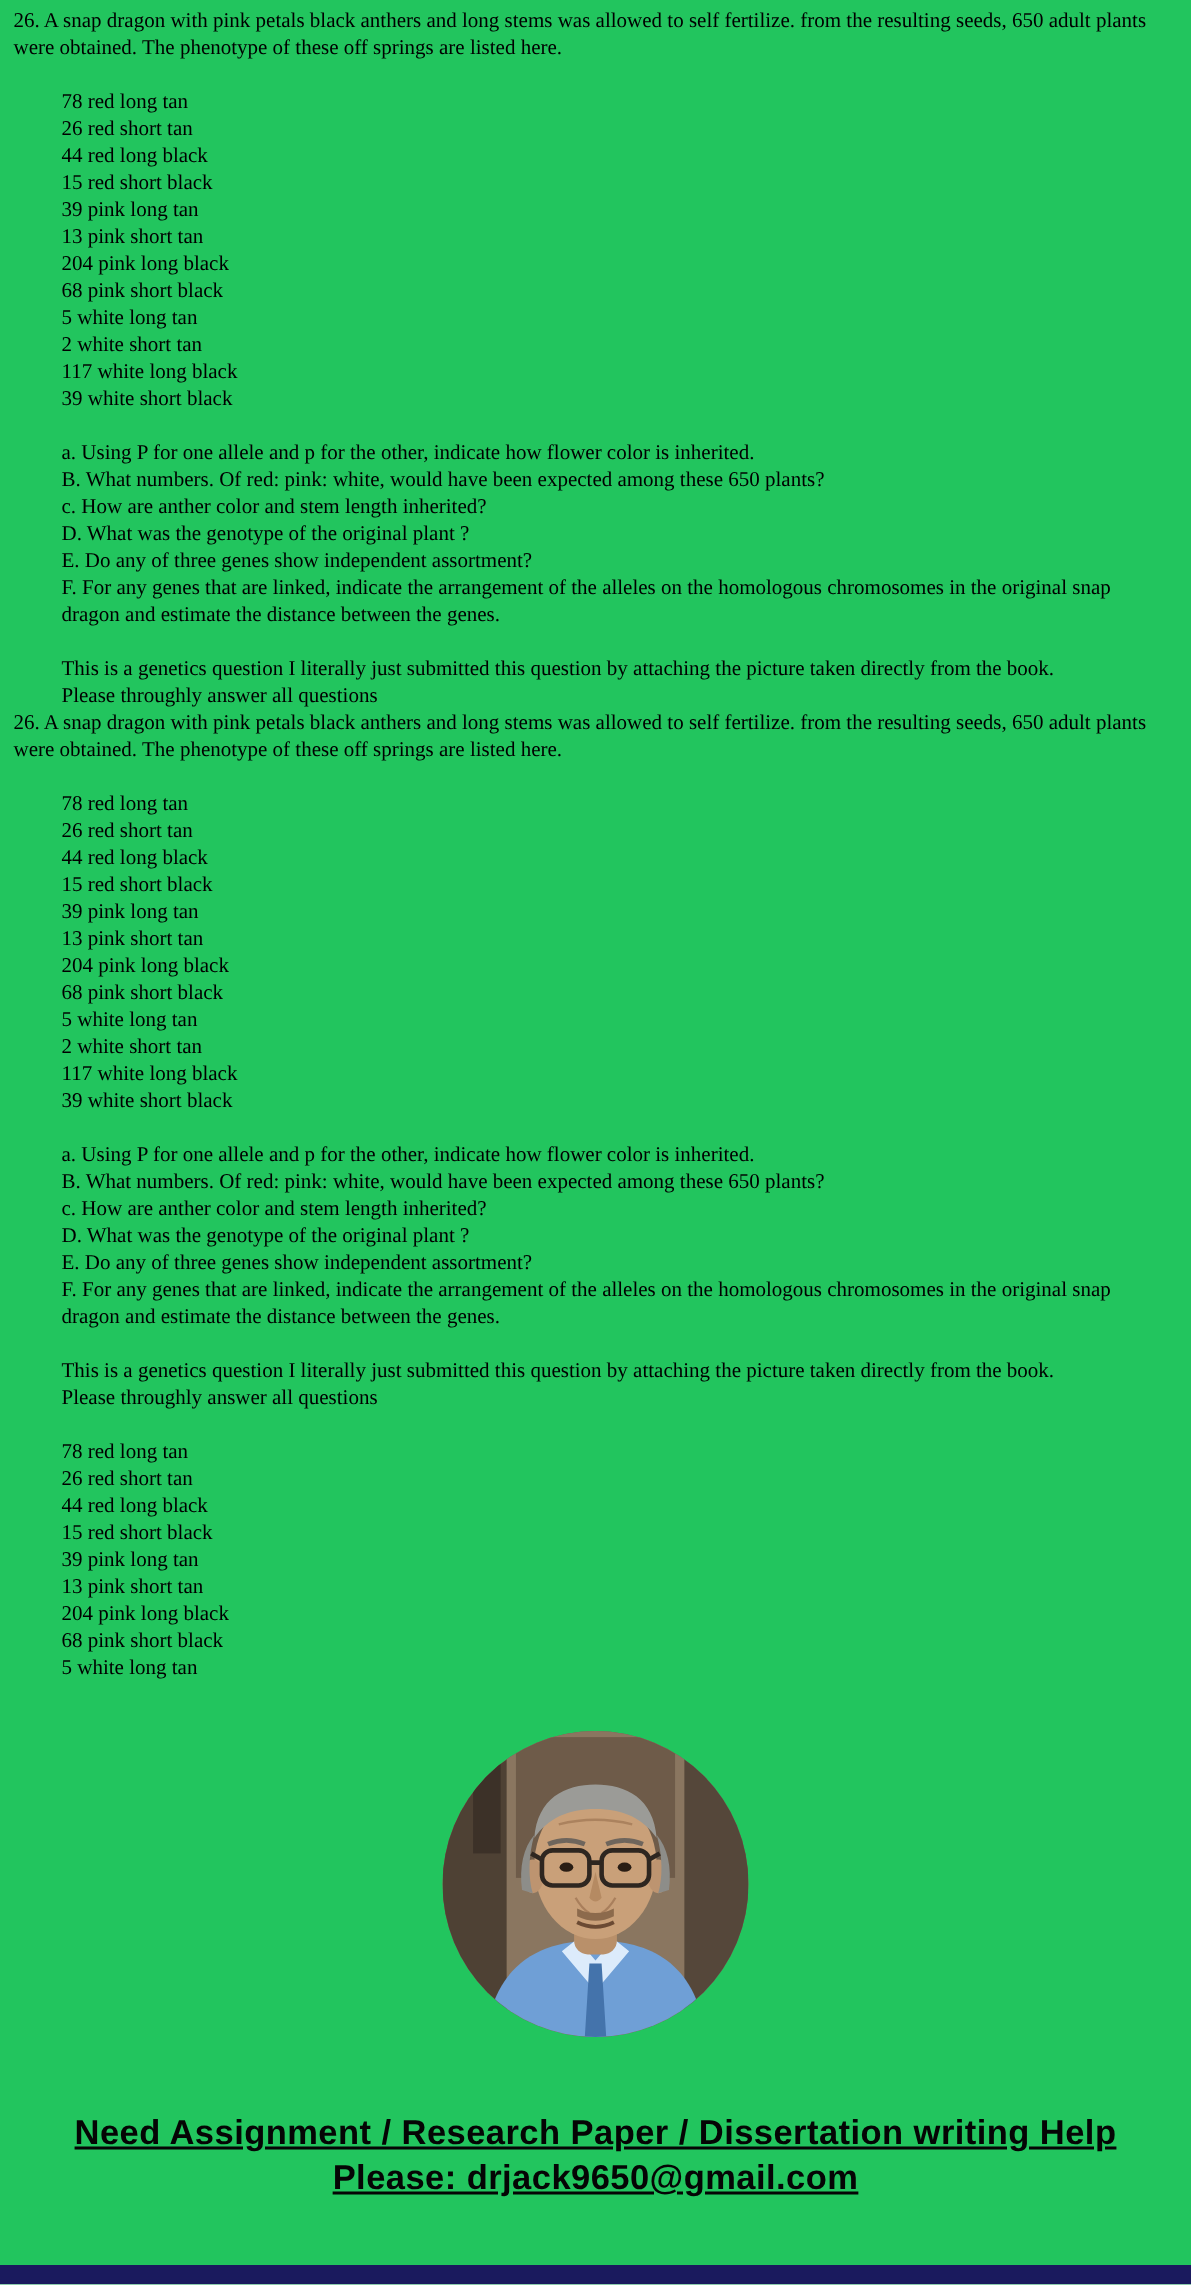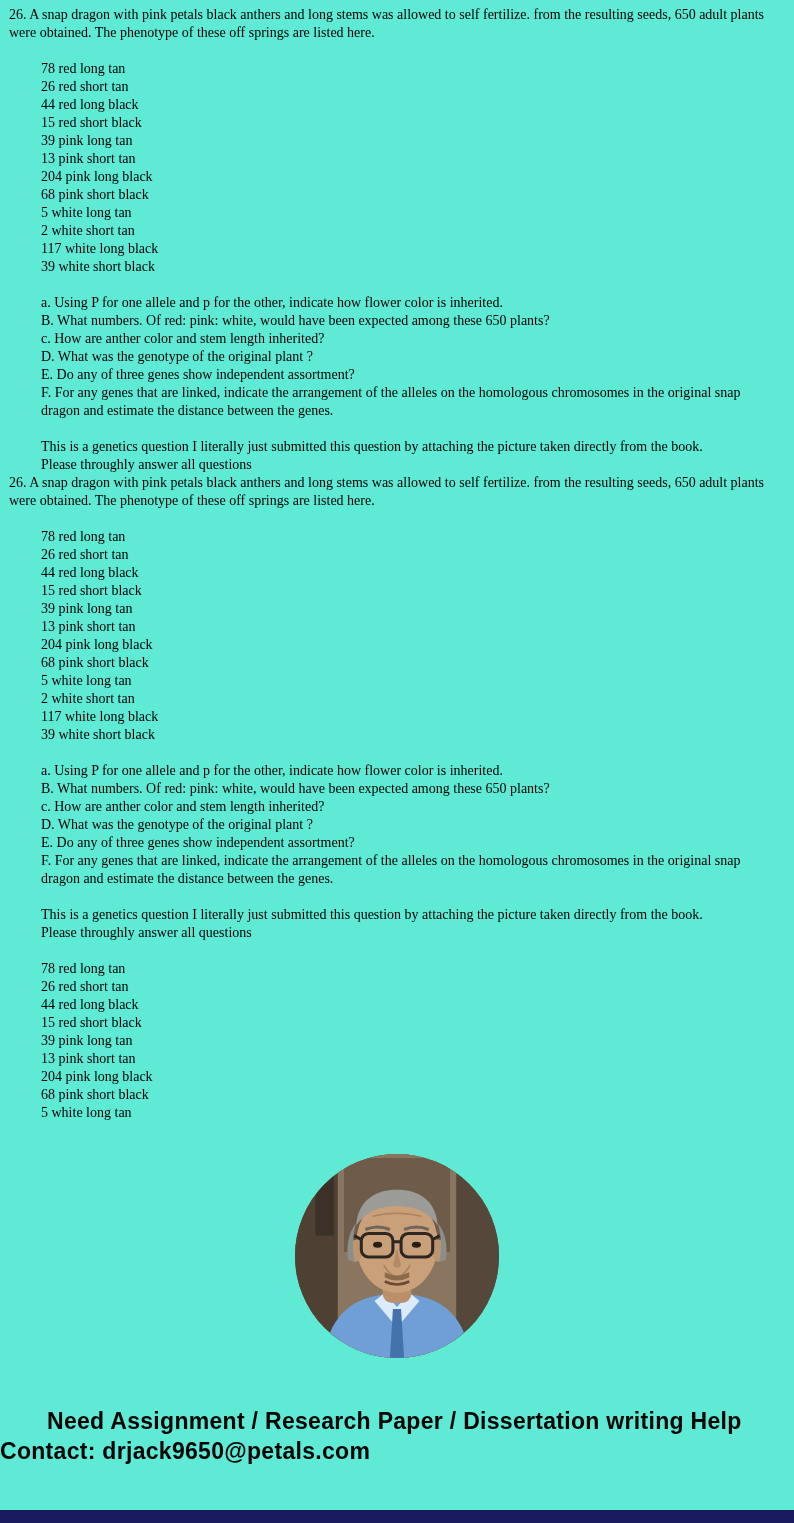--- a/index.html
+++ b/index.html
@@ -2,21 +2,21 @@
 <html><head>
 <meta charset="utf-8">
 <style>
   * { margin: 0; padding: 0; box-sizing: border-box; }
   html, body { background: #ffffff; }
   .page {
     position: relative;
     width: 794px;
     height: 1523px;
     margin: 0 auto;
-    background: #5eead4;
+    background: #22c55e;
     overflow: hidden;
     font-family: "Liberation Serif", serif;
     color: #000000;
   }
   .doc {
     padding: 6px 16px 0 9px;
     font-size: 14px;
     line-height: 18px;
   }
   .line { margin: 0; }
@@ -25,26 +25,28 @@
     margin: 32px auto 0;
     width: 204px;
     height: 204px;
     border-radius: 50%;
     overflow: hidden;
     background: #7a6a57;
   }
   .avatar-wrap svg { display: block; width: 100%; height: 100%; }
   .promo {
     margin-top: 48px;
+    text-align: center;
     font-family: "Liberation Sans", sans-serif;
     font-weight: bold;
     font-size: 23px;
     line-height: 30px;
     color: #050505;
     letter-spacing: 0.3px;
+    text-decoration: underline;
   }
   .promo .headline { max-width: 700px; margin: 0 auto; }
   .promo .contact { margin-top: 0; }
   .bottom-bar {
     position: absolute;
     left: 0; right: 0; bottom: 0;
     height: 13px;
     background: #1a1a5e;
   }
 </style>
@@ -176,18 +178,18 @@
       <path d="M113 109 Q109 116 104 119" stroke="#a97f5c" stroke-width="1.5" fill="none"></path>
 
       <path d="M88 116 Q100 122 112 116 L112 121 Q100 127 88 121 Z" fill="#8c6a4c"></path>
 
       <path d="M88 125 Q100 131 112 125" stroke="#6b4a33" stroke-width="2.5" fill="none"></path>
     </svg>
   </figure>
 
   <footer class="promo">
     <p class="headline">Need Assignment / Research Paper / Dissertation writing Help</p>
-    <p class="contact">Contact: drjack9650@petals.com</p>
+    <p class="contact">Please: drjack9650@gmail.com</p>
   </footer>
 
   <div class="bottom-bar" style="background-color: rgb(26, 26, 94);"></div>
 
 </div>
 
 </body></html>

